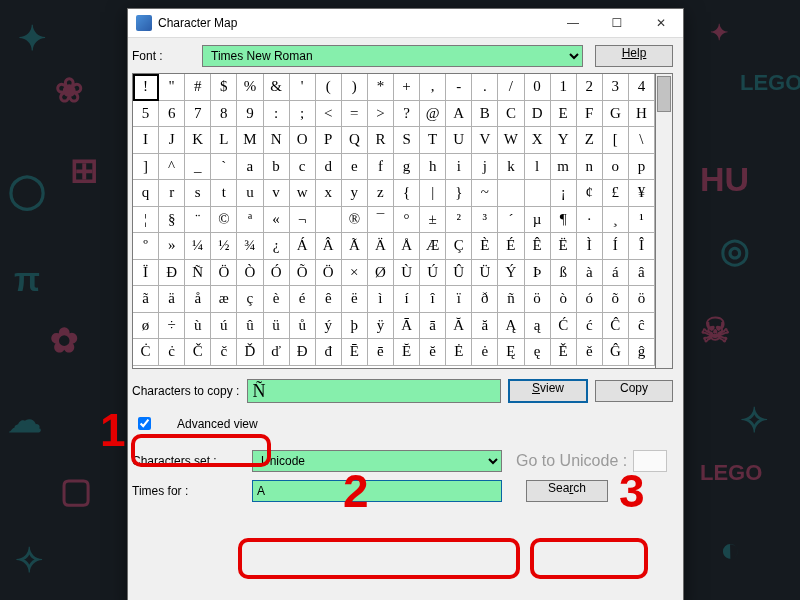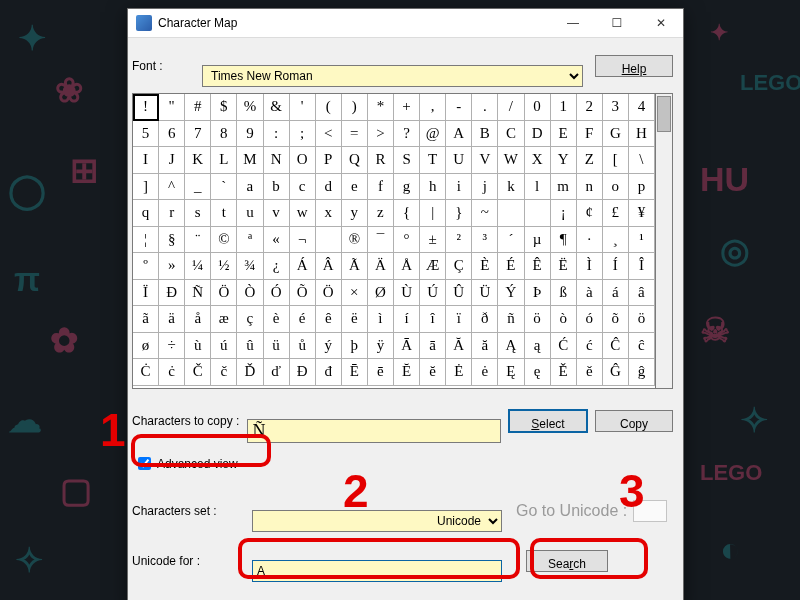--- a/index.html
+++ b/index.html
@@ -13,41 +13,41 @@
   .titlebar{height:28px;background:#ffffff;display:flex;align-items:center;border-bottom:1px solid #dcdcdc;}
   .titlebar .app-icon{width:16px;height:16px;margin:0 6px 0 8px;background:linear-gradient(135deg,#4a90d9,#2a5ca8);border-radius:2px;}
   .titlebar .title{flex:0 0 auto;padding-right:10px;}
   .titlebar .spacer{flex:1;}
   .win-btn{width:44px;height:28px;display:flex;align-items:center;justify-content:center;font-size:12px;color:#333;}
 
   .client{position:absolute;left:0;top:28px;right:0;bottom:0;padding:8px 10px 4px 4px;box-sizing:border-box;}
   .row{display:flex;align-items:center;margin-bottom:6px;}
   .lbl{width:70px;}
   .lbl-wide{width:110px;}
-  select,input[type=text]{font:inherit;height:20px;border:1px solid #7a7a7a;background:#fef9c3;box-sizing:border-box;padding:1px 4px;margin-top:20px;}
+  select,input[type=text]{font:inherit;height:20px;border:1px solid #7a7a7a;background:#86efac;box-sizing:border-box;padding:1px 4px;}
   .font-select{flex:1;height:22px;}
-  .btn{height:22px;min-width:70px;border:1px solid #7a7a7a;background:#e1e1e1;font:inherit;padding:0 10px;cursor:default;display:inline-flex;align-items:flex-end;justify-content:center;}
+  .btn{height:22px;min-width:70px;border:1px solid #7a7a7a;background:#e1e1e1;font:inherit;padding:0 10px;cursor:default;display:inline-flex;align-items:flex-start;justify-content:center;}
   .btn.primary{border:1px solid #0a64a4;outline:1px solid #0a64a4;}
   .btn u{text-decoration:underline;}
 
   .grid-wrap{position:relative;margin-top:6px;height:296px;display:flex;}
   .char-grid{flex:1;display:grid;grid-template-columns:repeat(20,1fr);grid-auto-rows:26.5px;border:1px solid #7a7a7a;background:#fff;font-family:"Times New Roman",serif;font-size:15px;}
   .cell{border-right:1px solid #b0b0b0;border-bottom:1px solid #b0b0b0;display:flex;align-items:center;justify-content:center;cursor:default;}
   .cell.sel{outline:2px solid #000;outline-offset:-2px;}
   .vscroll{width:16px;border:1px solid #7a7a7a;border-left:none;background:#f0f0f0;position:relative;}
   .vthumb{position:absolute;left:1px;right:1px;top:2px;height:34px;background:#c2c2c2;border:1px solid #8a8a8a;}
 
   .copyrow{display:flex;align-items:center;margin-top:10px;gap:8px;}
   .copyrow .field{flex:1;height:24px;font-family:"Times New Roman",serif;font-size:18px;padding:0 4px;}
 
-  .chk{display:flex;align-items:center;gap:3px;padding:3px 6px 3px 2px;}
+  .chk{display:flex;align-items:center;gap:23px;padding:3px 6px 3px 2px;}
   .chk input{width:13px;height:13px;}
 
   .adv-row{display:flex;align-items:center;margin-top:6px;}
-  .adv-row .sel{width:250px;height:22px;margin-left:10px;text-align:right;}
+  .adv-row .sel{width:250px;height:22px;margin-left:10px;}
   .go-unicode{color:#9a9a9a;margin-left:14px;white-space:nowrap;font-size:16px;}
   .go-box{width:32px;height:20px;border:1px solid #c4c4c4;background:#fafafa;margin-left:6px;}
 
   .search-row{display:flex;align-items:center;margin-top:8px;}
   .search-row .sinput{width:250px;height:22px;margin-left:10px;border:1px solid #0a64a4;}
   .status{position:absolute;left:10px;right:10px;bottom:4px;border-top:1px solid #b0b0b0;padding-top:2px;font-size:11px;}
 
   
   .ann-box{position:absolute;border:4px solid #e40000;border-radius:10px;pointer-events:none;}
   .ann-num{position:absolute;color:#e40000;font-weight:900;font-family:Arial,sans-serif;pointer-events:none;}
@@ -324,42 +324,42 @@
         <div class="vscroll">
             <div class="vthumb"></div>
           </div>
       </div>
 
       <div class="copyrow">
         <span>Characters to copy :</span>
         <input type="text" class="field" value="Ñ" style="">
         <button class="btn primary" style="min-width:78px">
             <u>S</u>
-            <span>elect</span>
+            <span>view</span>
           </button>
         <button class="btn" style="min-width:78px">Copy</button>
       </div>
 
       <div style="margin-top:8px">
         <label class="chk">
           <input type="checkbox" checked="" style="">
           <span>Advanced view</span>
         </label>
       </div>
 
       <div class="adv-row" style="margin-top:14px">
         <span class="lbl-wide">Characters set :</span>
         <select class="sel"><option>Unicode</option></select>
         <span class="go-unicode">Go to Unicode :</span>
         <div class="go-box"></div>
       </div>
 
 
       <div class="search-row">
-        <span class="lbl-wide">Unicode for :</span>
+        <span class="lbl-wide">Times for :</span>
         <input type="text" class="sinput" value="A" style="">
         <span style="width:24px"></span>
         <button class="btn" style="min-width:82px">
             <span>Sea<u>r</u>ch</span>
           </button>
       </div>
 
     </div>
   </div>
 

